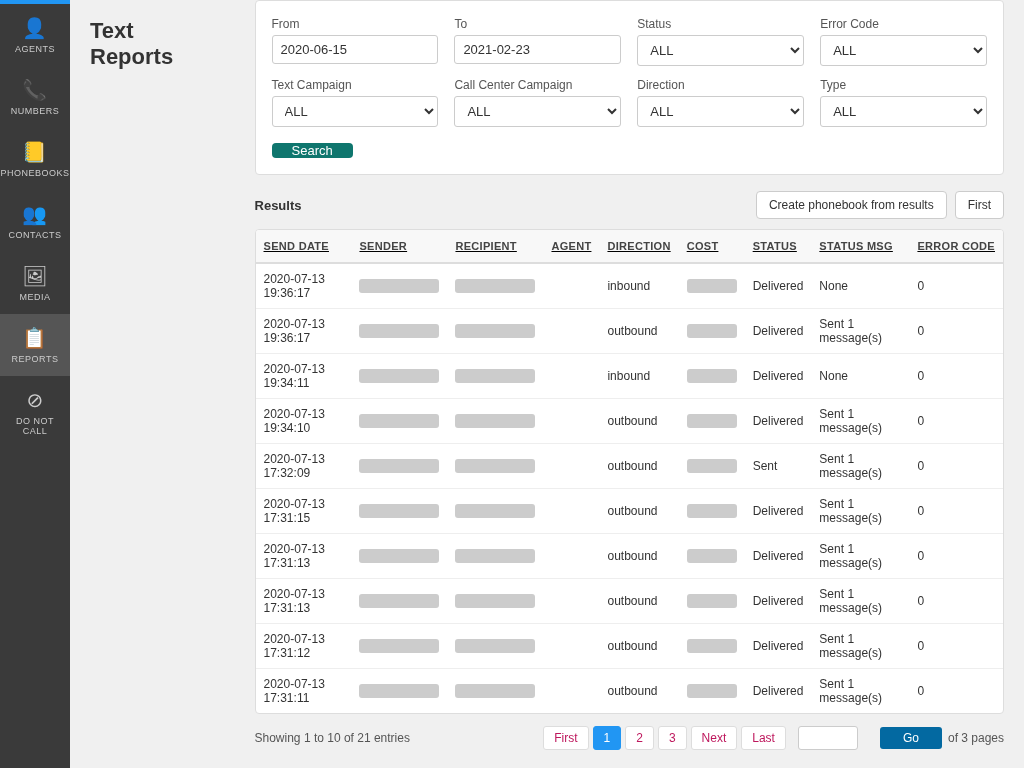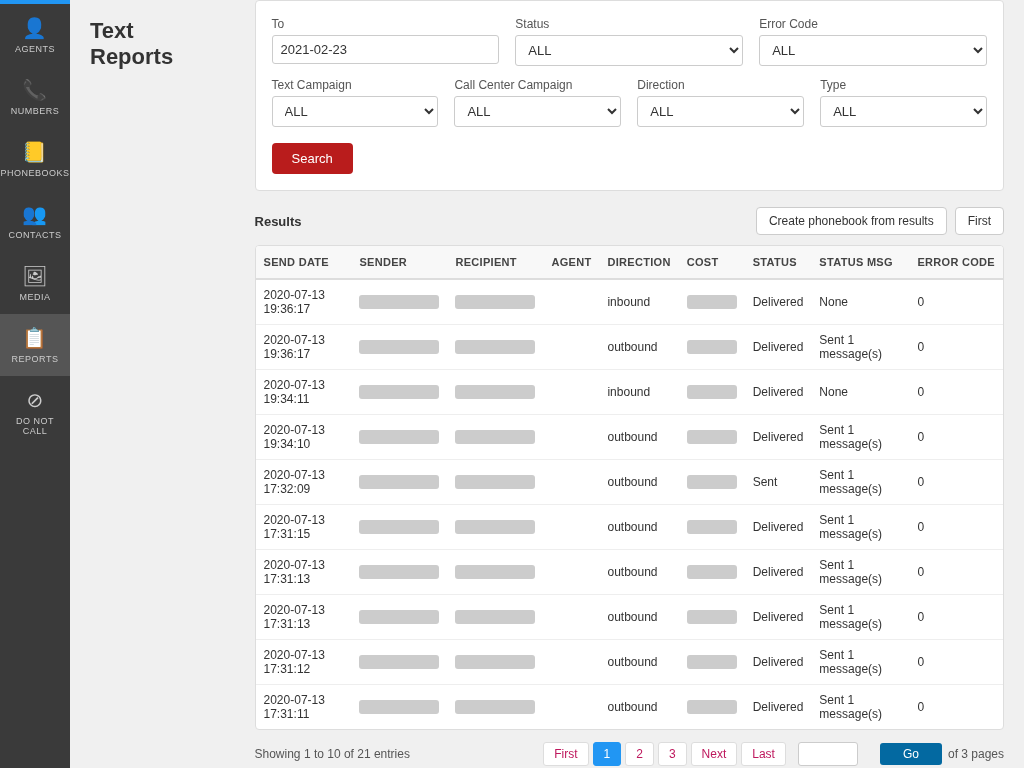--- a/index.html
+++ b/index.html
@@ -81,25 +81,25 @@
       padding: 6px 8px;
       font-size: 13px;
       color: #333;
       background: #fff;
       width: 100%;
     }
     .filter-group select {
       appearance: auto;
     }
     .btn-search {
-      background: #b91c1c;
+      background: #0f766e;
       color: #fff;
       border: none;
       border-radius: 4px;
-      padding: 8px 20px;
+      padding: 0 20px;
       font-size: 13px;
       cursor: pointer;
       margin-top: 4px;
     }
 
     
     .results-header {
       display: flex;
       align-items: center;
       justify-content: space-between;
@@ -132,20 +132,21 @@
       border-radius: 4px;
       overflow: hidden;
     }
     table {
       width: 100%;
       border-collapse: collapse;
     }
     thead tr {
       background: #f8f8f8;
       border-bottom: 2px solid #ddd;
+      text-decoration: underline;
     }
     thead th {
       padding: 10px 8px;
       text-align: left;
       font-size: 11px;
       font-weight: bold;
       color: #444;
       text-transform: uppercase;
       letter-spacing: 0.3px;
       white-space: nowrap;
@@ -272,20 +273,24 @@
 
 <div class="main">
   <div class="page-header">
     <h1 class="page-title">Text Reports</h1>
   </div>
 
   <div class="content-area">
 
     <div class="filter-card">
       <div class="filter-row">
+        <div class="filter-group">
+          <label>From</label>
+          <input type="text" value="2020-06-15" style="">
+        </div>
         <div class="filter-group">
           <label>To</label>
           <input type="text" value="2021-02-23" style="">
         </div>
         <div class="filter-group">
           <label>Status</label>
           <select>
             <option>ALL</option>
           </select>
         </div>

